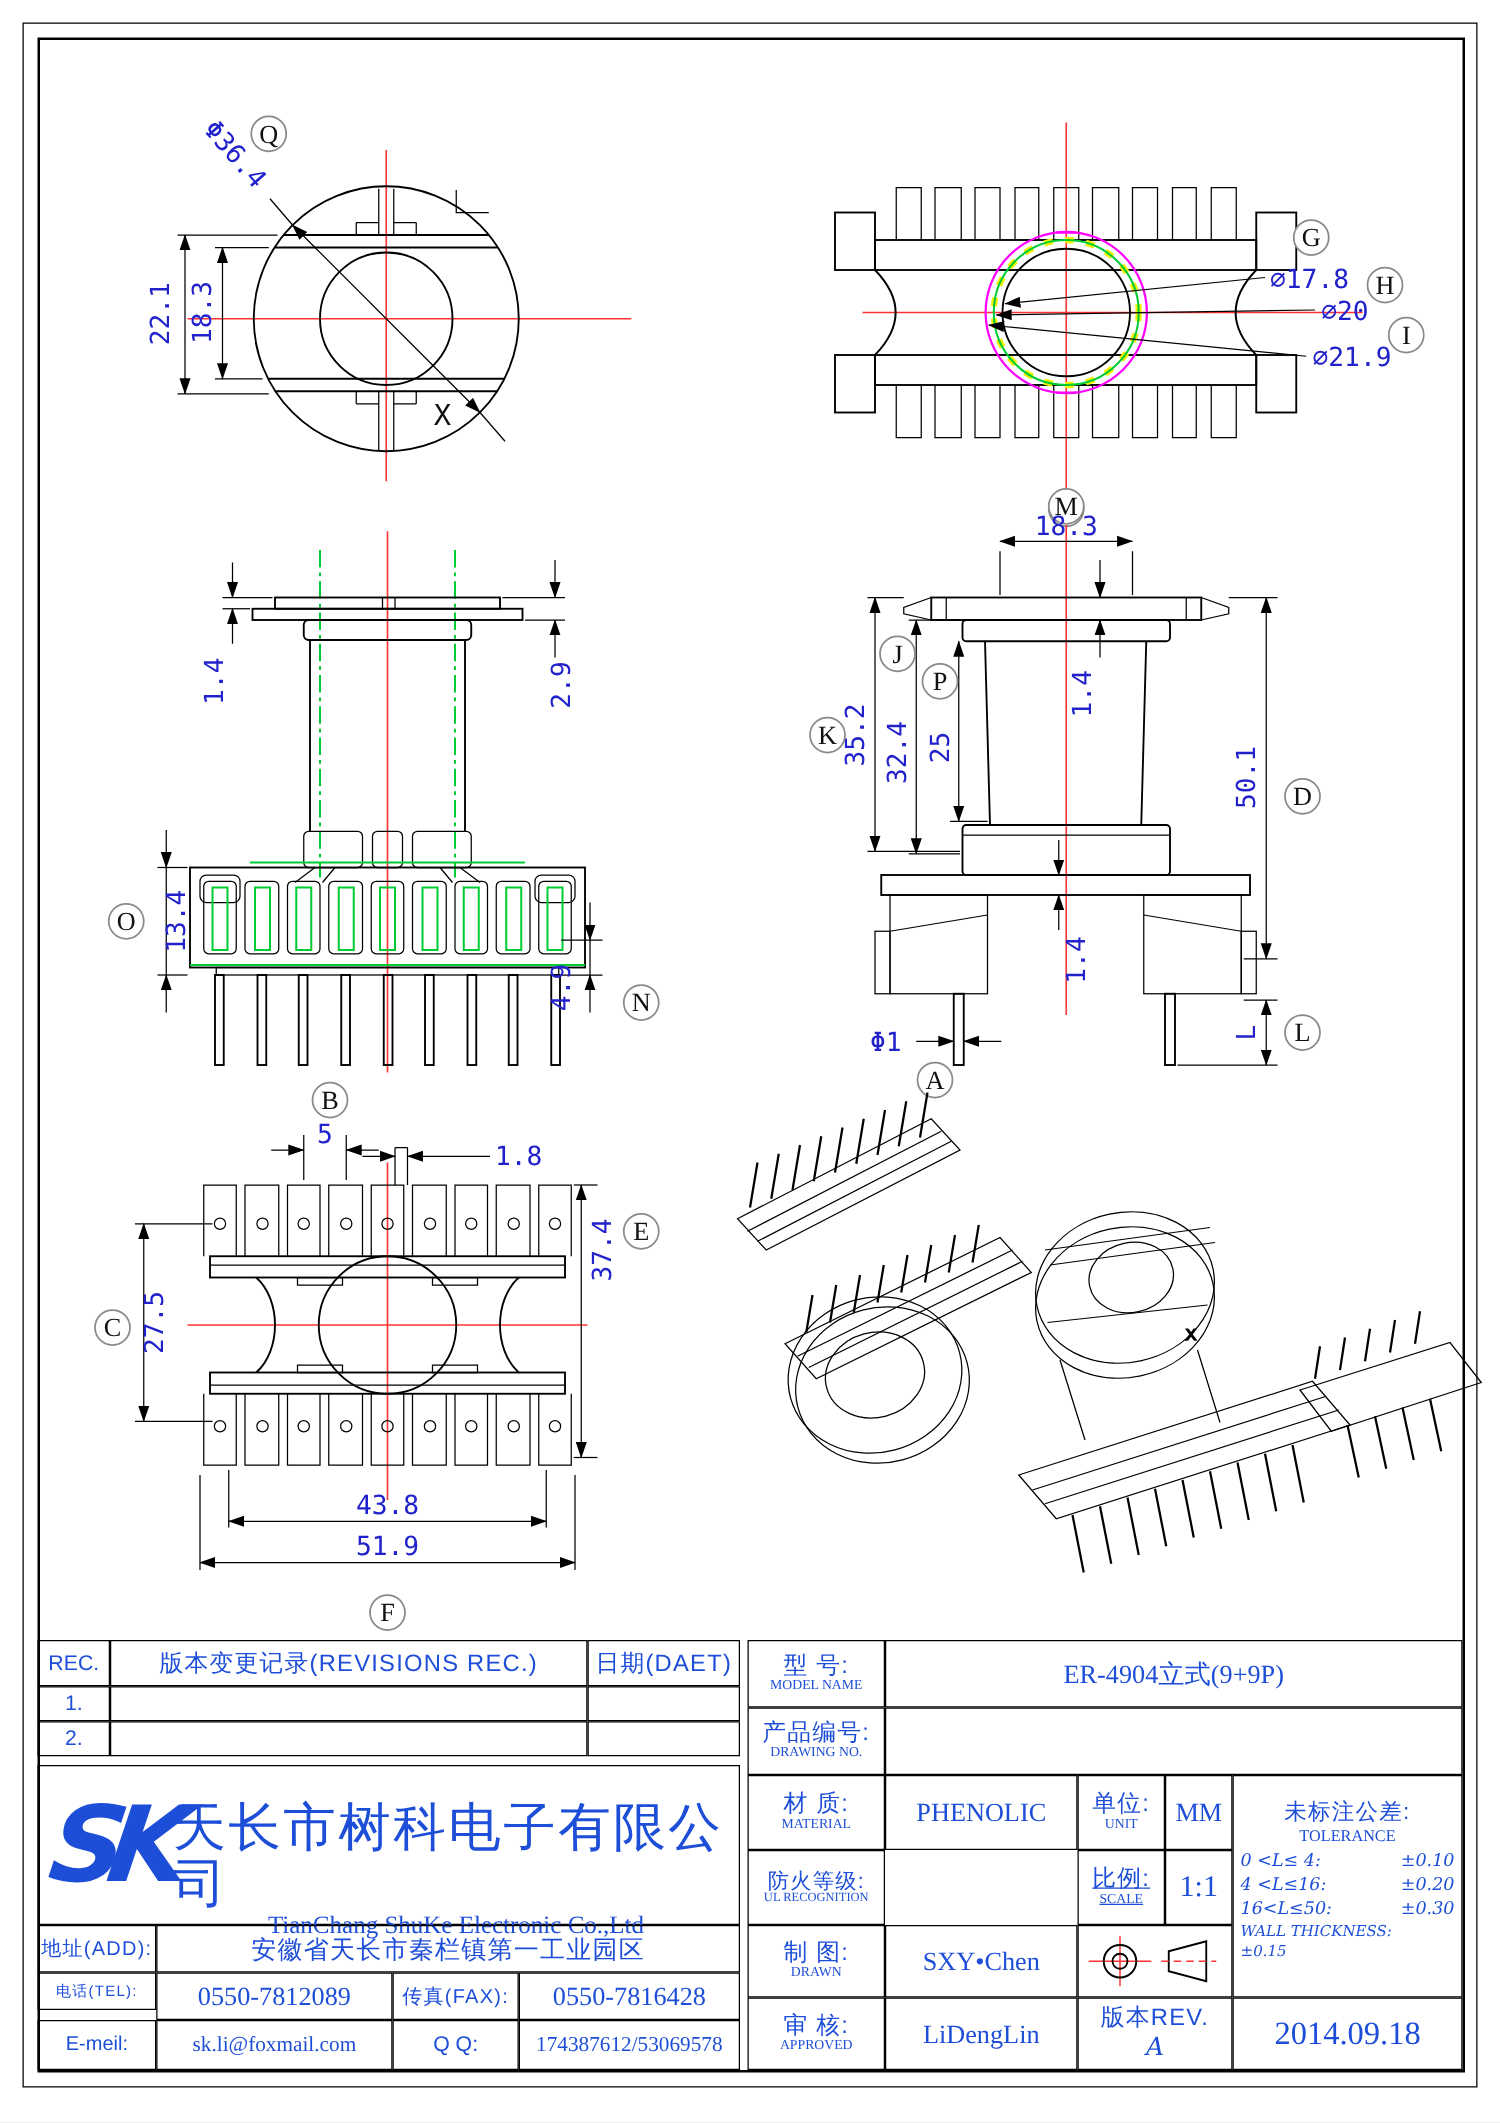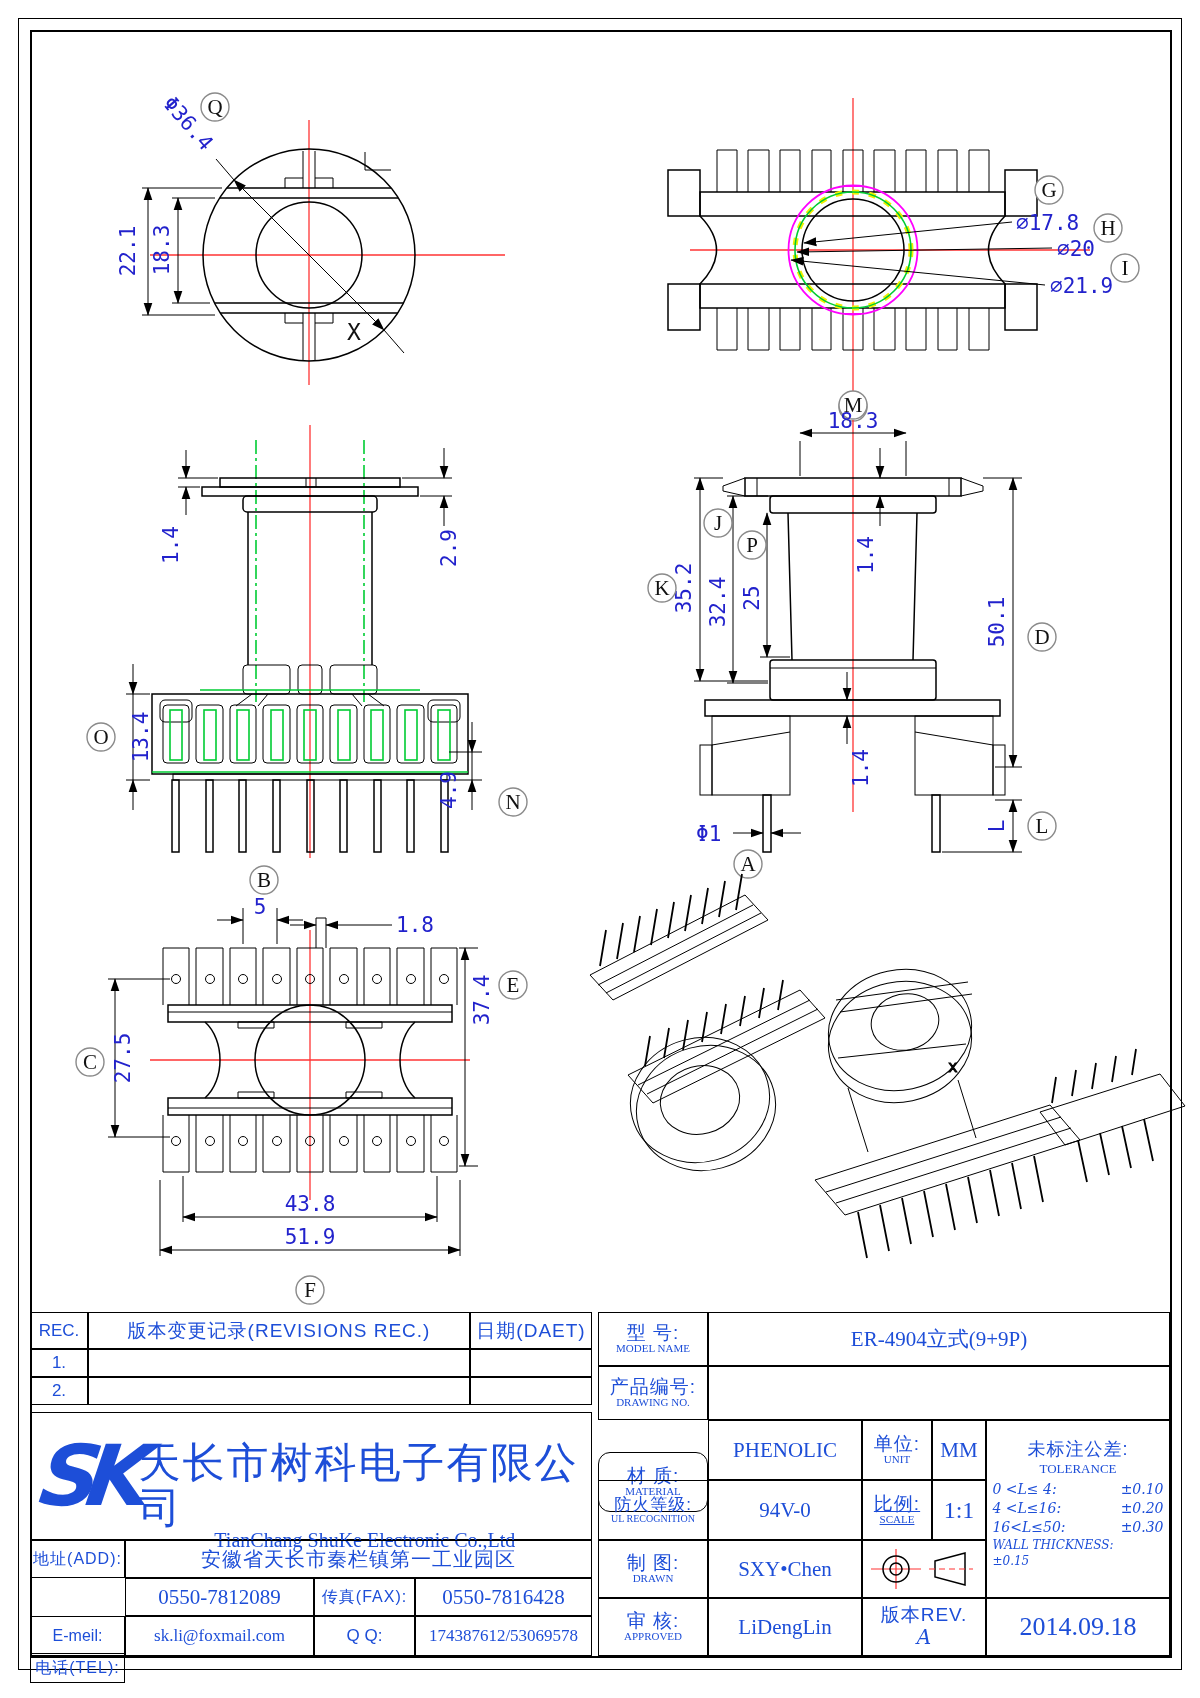--- a/index.html
+++ b/index.html
@@ -428,21 +428,21 @@
       <span class="company-name-cn">天长市树科电子有限公司</span>
       <span class="company-name-en">TianChang ShuKe Electronic Co.,Ltd</span>
     </span>
   </div>
   <div class="cell lblcn" style="left:30px;top:1540px;width:95px;height:38px;font-size:16px;">
       <span>地址(ADD):</span>
     </div>
   <div class="cell lblcn" style="left:125px;top:1540px;width:467px;height:38px;font-size:20px;">
       <span>安徽省天长市秦栏镇第一工业园区</span>
     </div>
-  <div class="cell lblcn" style="left:30px;top:1653px;width:95px;height:30px;font-size:16px;">
+  <div class="cell lblcn" style="left:30px;top:1578px;width:95px;height:30px;font-size:12px;">
       <span>电话(TEL):</span>
     </div>
   <div class="cell val" style="left:125px;top:1578px;width:189px;height:38px;">
       <span>0550-7812089</span>
     </div>
   <div class="cell lblcn" style="left:314px;top:1578px;width:101px;height:38px;font-size:16px;">
       <span>传真(FAX):</span>
     </div>
   <div class="cell val" style="left:415px;top:1578px;width:177px;height:38px;">
       <span>0550-7816428</span>
@@ -472,21 +472,21 @@
   <div class="cell" style="left:598px;top:1366px;width:110px;height:54px;">
     <span class="stack">
         <span class="lblcn">产品编号:</span>
         <span class="lblen">DRAWING NO.</span>
       </span>
   </div>
   <div class="cell val" style="left:708px;top:1366px;width:462px;height:54px;">
       <span></span>
     </div>
 
-  <div class="cell" style="left:598px;top:1452px;width:110px;height:60px;border-radius:12px;">
+  <div class="cell" style="left:598px;top:1420px;width:110px;height:60px;">
     <span class="stack">
         <span class="lblcn">材  质:</span>
         <span class="lblen">MATERIAL</span>
       </span>
   </div>
   <div class="cell val" style="left:708px;top:1420px;width:154px;height:60px;">
       <span>PHENOLIC</span>
     </div>
   <div class="cell" style="left:862px;top:1420px;width:70px;height:60px;">
     <span class="stack">
@@ -497,23 +497,20 @@
   <div class="cell val" style="left:932px;top:1420px;width:54px;height:60px;">
       <span>MM</span>
     </div>
 
   <div class="cell" style="left:598px;top:1480px;width:110px;height:60px;">
     <span class="stack">
         <span class="lblcn" style="font-size:17px;">防火等级:</span>
         <span class="lblen" style="font-size:10px;">UL RECOGNITION</span>
       </span>
   </div>
-  <div class="cell val" style="left:708px;top:1480px;width:154px;height:60px;">
-      <span>94V-0</span>
-    </div>
   <div class="cell" style="left:862px;top:1480px;width:70px;height:60px;text-decoration:underline;">
     <span class="stack">
         <span class="lblcn">比例:</span>
         <span class="lblen">SCALE</span>
       </span>
   </div>
   <div class="cell val" style="left:932px;top:1480px;width:54px;height:60px;font-size:24px;">
       <span>1:1</span>
     </div>
 

